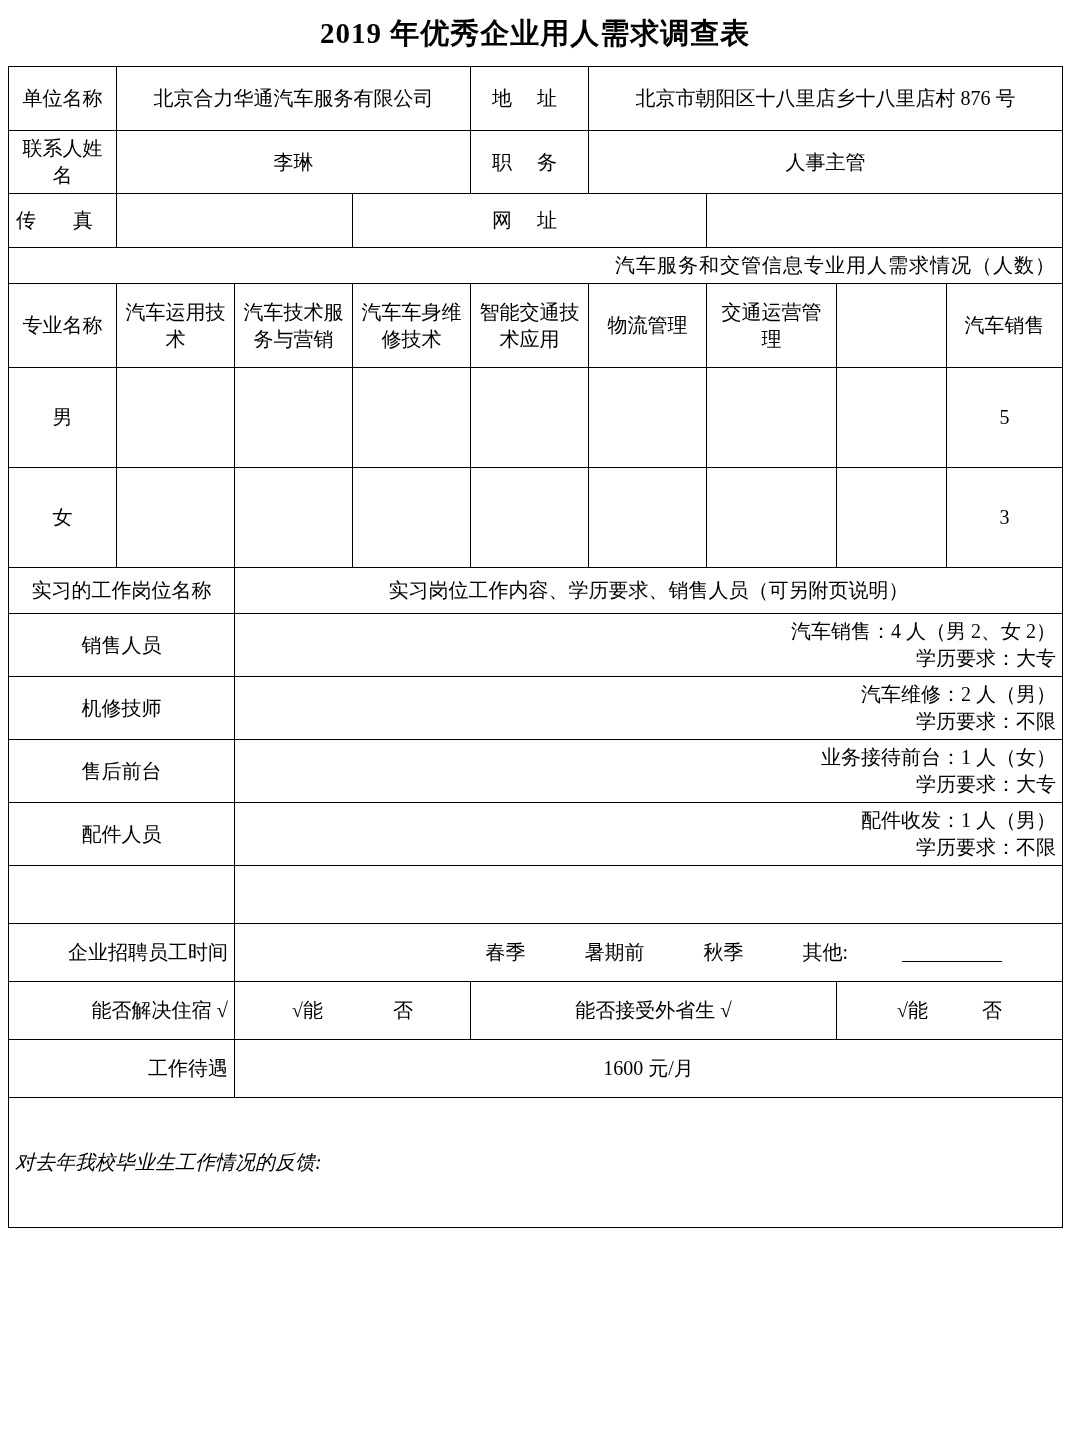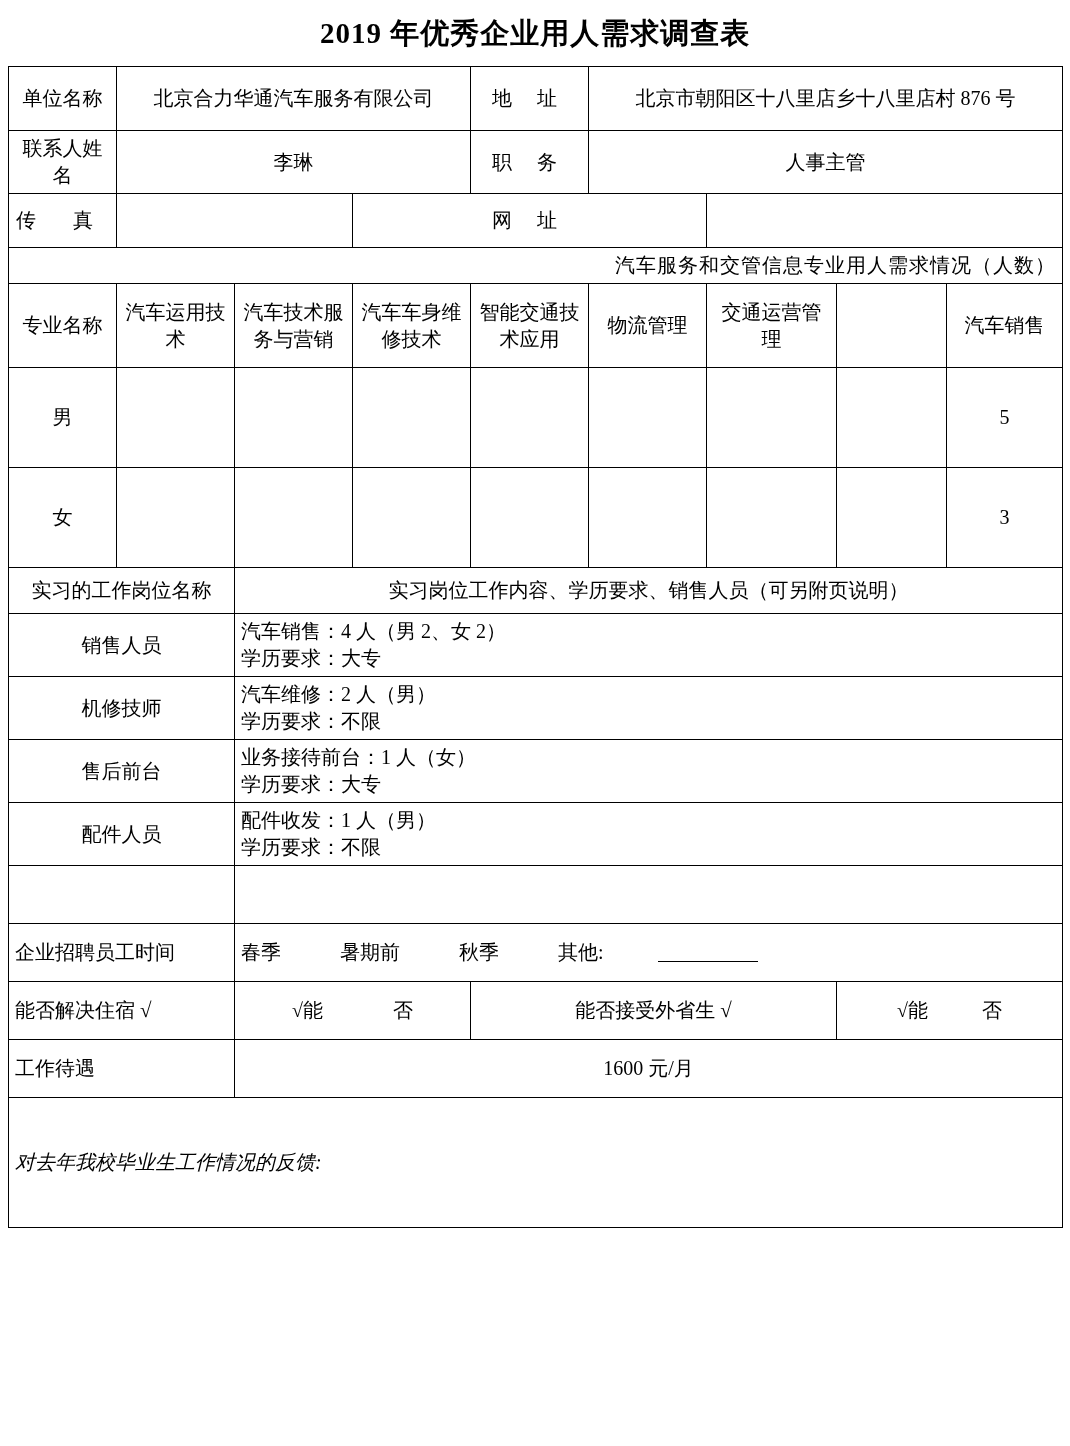--- a/index.html
+++ b/index.html
@@ -35,21 +35,21 @@
     margin: 0 auto;
   }
   table.form td {
     border: 1px solid #000;
     font-size: 20px;
     padding: 4px 6px;
     vertical-align: middle;
     line-height: 1.35;
   }
   .c { text-align: center; }
-  .l { text-align: left; }
+  .l { text-align: right; }
   .sp { letter-spacing: 10px; }
   .sp2 { letter-spacing: 16px; }
   .big { font-size: 22px; }
   .sect-title {
     text-align: right;
     font-size: 23px;
     padding: 10px 0;
     letter-spacing: 1px;
     margin-top: 40px;
   }

